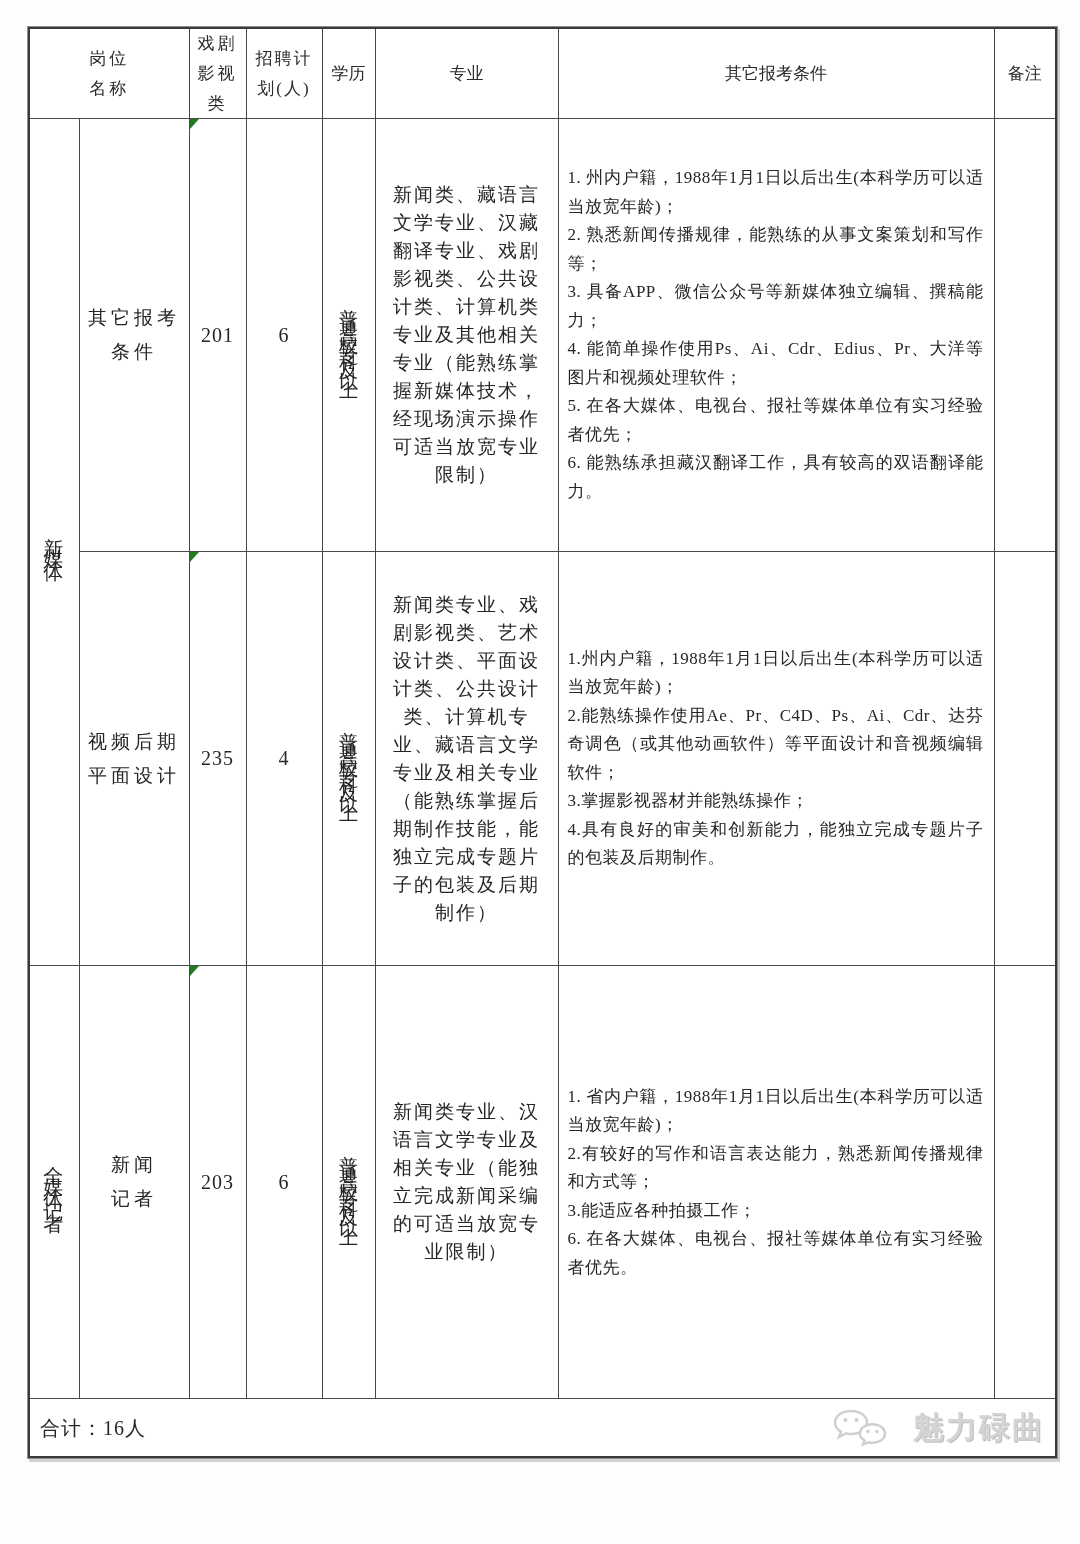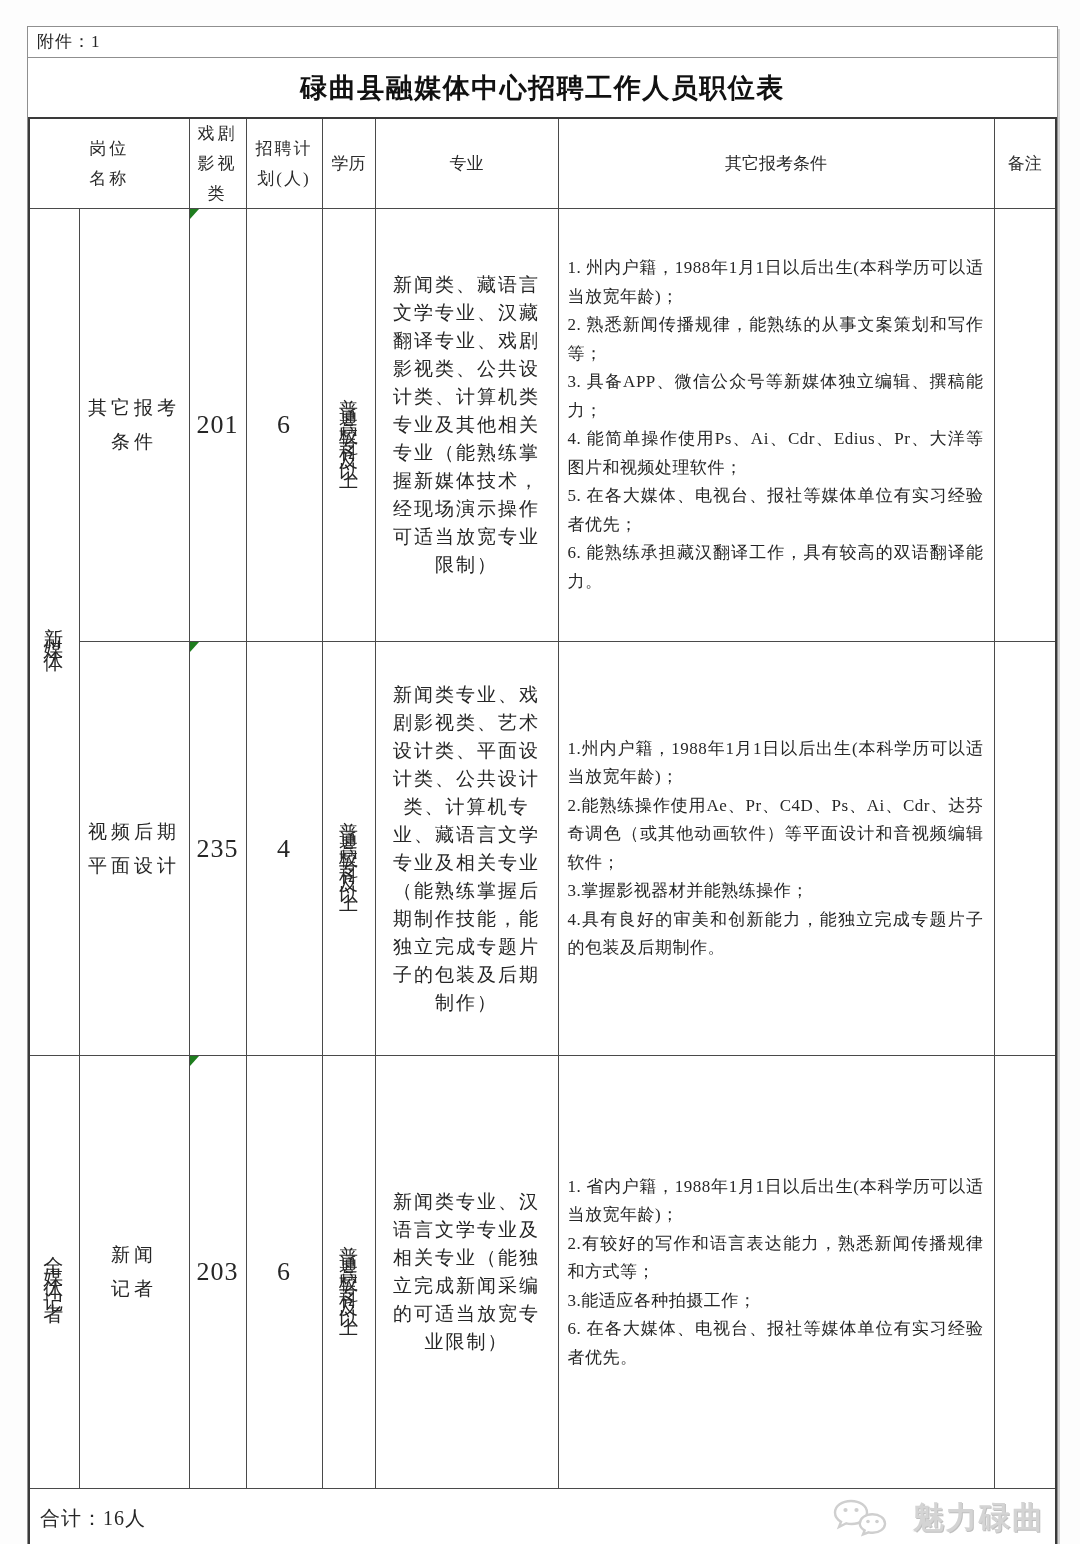--- a/index.html
+++ b/index.html
@@ -12,21 +12,21 @@
          border-bottom:1px solid #8f8f8f;letter-spacing:1px;}
   .title-row{height:59px;display:flex;align-items:center;justify-content:center;
          font-size:27px;font-weight:700;letter-spacing:1.5px;color:#111;}
   table{border-collapse:collapse;table-layout:fixed;width:1029px;
         border:2px solid #3a3a3a;}
   th,td{border:1px solid #4a4a4a;padding:0;vertical-align:middle;text-align:center;
         overflow:hidden;}
   thead th{font-size:17px;font-weight:400;color:#2b2b2b;}
   .w2{display:inline-block;width:44px;word-break:break-all;letter-spacing:3px;line-height:1.75;}
   .w3{display:inline-block;width:64px;word-break:break-all;letter-spacing:2px;line-height:1.75;}
-  .num{font-size:26px;letter-spacing:1px;}
+  .num{font-size:20px;letter-spacing:1px;}
   .name-cell span{display:inline-block;max-width:98px;word-break:break-all;
         font-size:19px;letter-spacing:4px;line-height:1.8;}
   .name-cell.narrow span{max-width:52px;}
   .vert{writing-mode:vertical-rl;text-orientation:upright;display:inline-block;
         font-size:19px;letter-spacing:9px;}
   .group-cell .vert{font-size:20px;letter-spacing:12px;}
   .major-cell div{padding:0 13px;font-size:19px;line-height:28px;letter-spacing:2px;
         text-align:center;}
   .cond-cell{text-align:left;}
   .cond-cell .inner{padding:0 10px 0 9px;}
@@ -43,23 +43,21 @@
   .watermark-text{font-size:31px;font-weight:700;color:#d4d4d4;letter-spacing:2px;
          text-shadow:1px 1px 0 #bfbfbf;}
   .wechat-icon{display:inline-block;}
 </style>
 </head>
 <body>
 
 <div class="page">
   <div class="sheet">
 
-    <div class="attachment-row">附件：1</div>
 
-    <div class="title-row">碌曲县融媒体中心招聘工作人员职位表</div>
 
     <table>
       <colgroup>
         <col style="width:50px">
           <col style="width:110px">
           <col style="width:57px">
         <col style="width:76px">
           <col style="width:53px">
           <col style="width:183px">
         <col style="width:436px">

